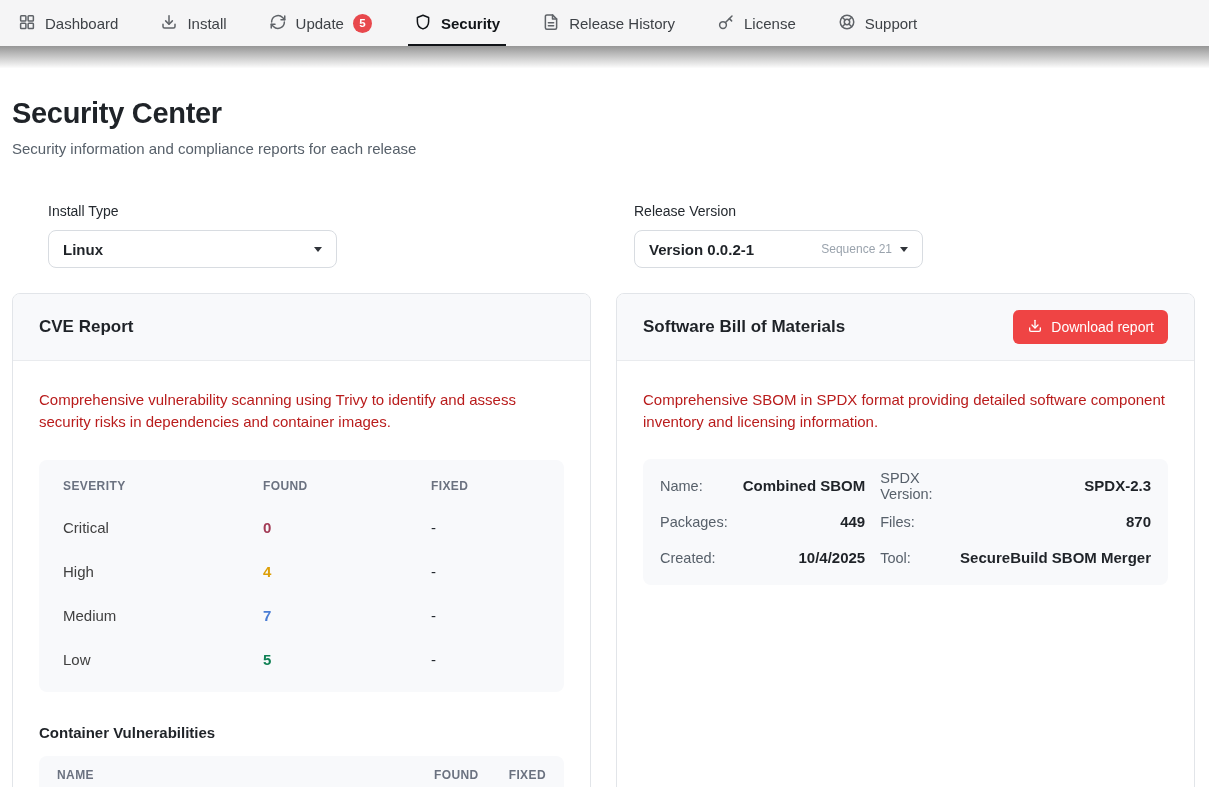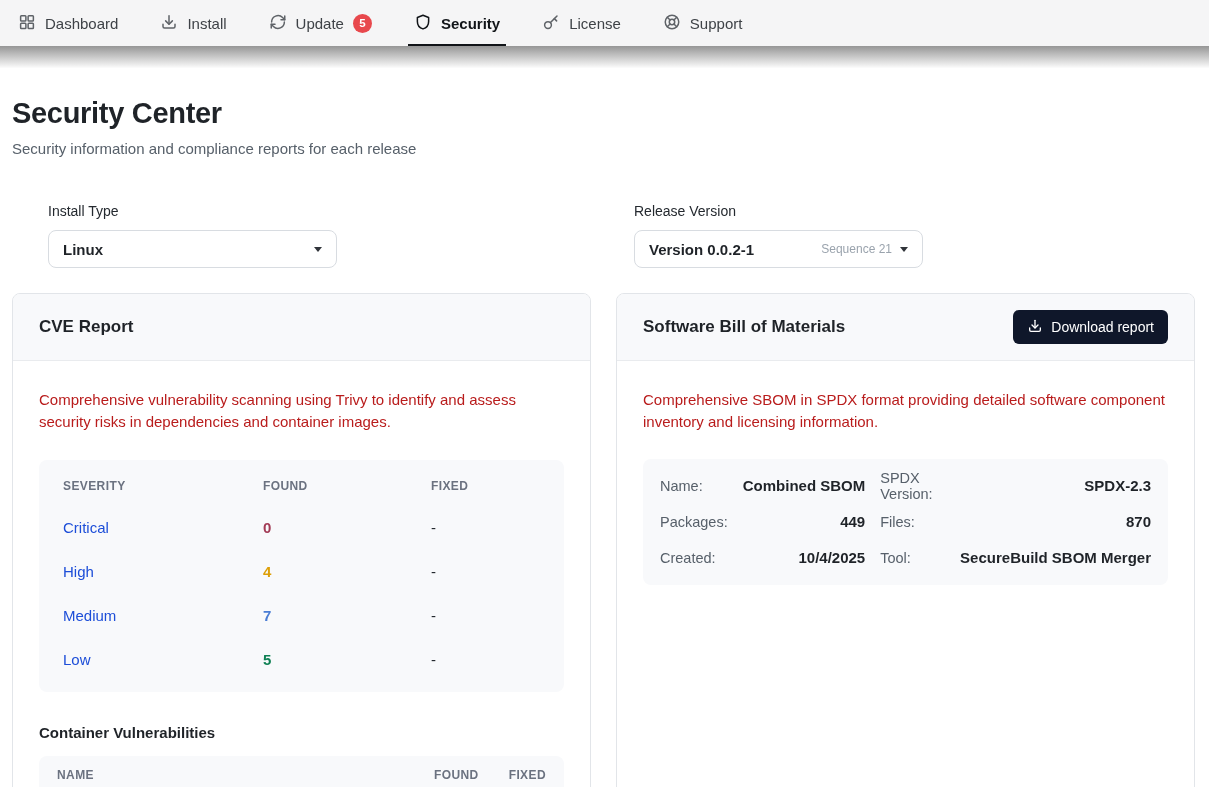--- a/index.html
+++ b/index.html
@@ -59,21 +59,21 @@
   .btn-primary svg { stroke:#fff; }
 
   
   .sev-table { margin-top:27px; background:#f8f9fb; border-radius:8px;
     padding:6px 0 10px; }
   .sev-row { display:grid; grid-template-columns:200px 168px 1fr; align-items:center;
     height:44px; padding:0 24px; }
   .sev-row.head { height:40px; }
   .th { font-size:12px; font-weight:700; color:#6b7280; letter-spacing:0.4px;
     text-transform:uppercase; }
-  .sev-name { font-size:15px; color:#1d4ed8; }
+  .sev-name { font-size:15px; color:#404040; }
   .sev-found { font-size:15px; font-weight:600; }
   .sev-fixed { font-size:15px; color:#24292f; }
 
   .sub-title { margin-top:32px; font-size:15px; font-weight:600; color:#1f2328; }
   .cont-head { margin-top:15px; background:#f8f9fb; border-radius:8px; height:38px;
     display:grid; grid-template-columns:1fr auto auto; gap:30px; align-items:center;
     padding:0 18px; }
 
   
   .sbom-details { margin-top:26px; background:#f8f9fb; border-radius:8px;
@@ -125,20 +125,31 @@
     <span>
       <svg width="18" height="18" viewBox="0 0 24 24" fill="none" stroke-width="2" stroke-linecap="round" stroke-linejoin="round">
           <path d="M12 3l7.5 3v5.2c0 4.6-3.2 8.7-7.5 10-4.3-1.3-7.5-5.4-7.5-10V6z"></path>
         </svg>
     </span>
     <span>Security</span>
   </div>
   <div class="nav-item">
     <span>
       <svg width="18" height="18" viewBox="0 0 24 24" fill="none" stroke-width="2" stroke-linecap="round" stroke-linejoin="round">
+          <path d="M14 2.5H6.5a2 2 0 0 0-2 2v15a2 2 0 0 0 2 2h11a2 2 0 0 0 2-2V8z"></path>
+          <polyline points="14 2.5 14 8 19.5 8"></polyline>
+          <line x1="8.5" y1="13" x2="15.5" y2="13"></line>
+          <line x1="8.5" y1="17" x2="15.5" y2="17"></line>
+        </svg>
+    </span>
+    <span>Release History</span>
+  </div>
+  <div class="nav-item">
+    <span>
+      <svg width="18" height="18" viewBox="0 0 24 24" fill="none" stroke-width="2" stroke-linecap="round" stroke-linejoin="round">
           <circle cx="8" cy="16" r="4.5"></circle>
           <path d="M11.3 12.7L20 4"></path>
           <path d="M16.5 7.5l3 3"></path>
         </svg>
     </span>
     <span>License</span>
   </div>
   <div class="nav-item">
     <span>
       <svg width="18" height="18" viewBox="0 0 24 24" fill="none" stroke-width="2" stroke-linecap="round" stroke-linejoin="round">
@@ -220,21 +231,21 @@
           <span class="th">Name</span>
           <span class="th">Found</span>
           <span class="th">Fixed</span>
         </div>
       </div>
     </section>
 
     <section class="card">
       <div class="card-header">
         <h2 class="card-title">Software Bill of Materials</h2>
-        <button class="btn-primary" style="background: #0f172a; text-align: right;">
+        <button class="btn-primary" style="background: #ef4444; text-align: right;">
           <span>
             <svg width="16" height="16" viewBox="0 0 24 24" fill="none" stroke-width="2" stroke-linecap="round" stroke-linejoin="round">
                 <path d="M4 15v3a2 2 0 0 0 2 2h12a2 2 0 0 0 2-2v-3"></path>
                 <polyline points="7.5 10.5 12 15 16.5 10.5"></polyline>
                 <line x1="12" y1="3.5" x2="12" y2="14.5"></line>
               </svg>
           </span>
           <span>Download report</span>
         </button>
       </div>

